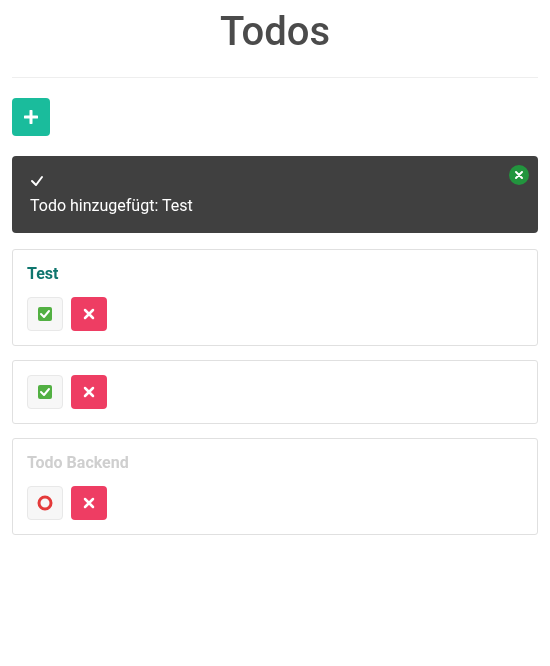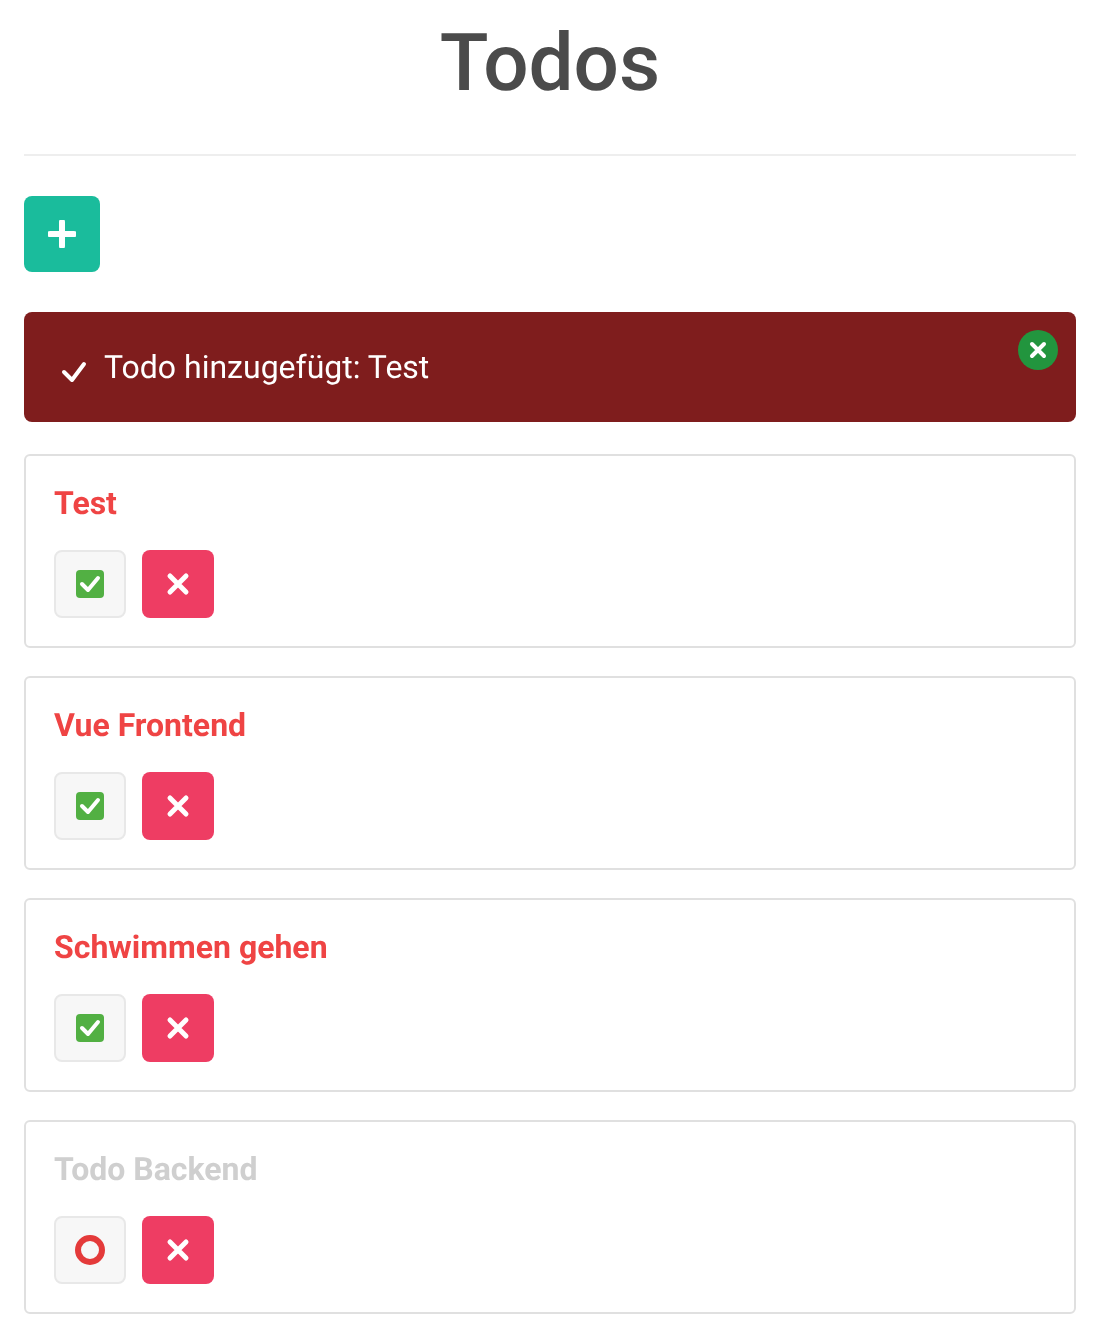--- a/index.html
+++ b/index.html
@@ -28,30 +28,31 @@
       border-radius: 4px;
       width: 38px;
       height: 38px;
       display: flex;
       align-items: center;
       justify-content: center;
       cursor: pointer;
       margin-bottom: 20px;
     }
     .alert {
-      background: #7f1d1d;
+      background: #404040;
       color: #fff;
       border-radius: 4px;
       padding: 18px 40px 18px 18px;
       font-size: 16px;
       position: relative;
       margin-bottom: 16px;
       display: flex;
-      align-items: flex-end;
+      align-items: flex-start;
       gap: 8px;
+      flex-direction: column;
     }
     .alert-close {
       position: absolute;
       top: 9px;
       right: 9px;
       width: 20px;
       height: 20px;
       background: #22953e;
       border-radius: 50%;
       display: flex;
@@ -62,21 +63,21 @@
     }
     .todo-card {
       border: 1px solid #e0e0e0;
       border-radius: 3px;
       padding: 14px;
       margin-bottom: 14px;
     }
     .todo-title {
       font-size: 16px;
       font-weight: 700;
-      color: #ef4444;
+      color: #0f766e;
       margin-bottom: 14px;
     }
     .todo-title.completed {
       color: #cfcfcf;
     }
     .todo-actions {
       display: flex;
       gap: 8px;
     }
     .toggle-btn {
@@ -139,37 +140,20 @@
           </svg>
         </button>
         <button class="delete-btn">
           <svg width="12" height="12" viewBox="0 0 12 12">
             <path d="M2 2 L10 10 M10 2 L2 10" stroke="#fff" stroke-width="2.5" stroke-linecap="round"></path>
           </svg>
         </button>
       </div>
     </div>
     <div class="todo-card">
-      <div class="todo-title">Vue Frontend</div>
-      <div class="todo-actions">
-        <button class="toggle-btn">
-          <svg width="16" height="16" viewBox="0 0 16 16">
-            <rect x="1" y="1" width="14" height="14" rx="2" fill="#52b043"></rect>
-            <path d="M4 8 L7 11 L12 5" stroke="#fff" stroke-width="2" fill="none" stroke-linecap="round" stroke-linejoin="round"></path>
-          </svg>
-        </button>
-        <button class="delete-btn">
-          <svg width="12" height="12" viewBox="0 0 12 12">
-            <path d="M2 2 L10 10 M10 2 L2 10" stroke="#fff" stroke-width="2.5" stroke-linecap="round"></path>
-          </svg>
-        </button>
-      </div>
-    </div>
-    <div class="todo-card">
-      <div class="todo-title">Schwimmen gehen</div>
       <div class="todo-actions">
         <button class="toggle-btn">
           <svg width="16" height="16" viewBox="0 0 16 16">
             <rect x="1" y="1" width="14" height="14" rx="2" fill="#52b043"></rect>
             <path d="M4 8 L7 11 L12 5" stroke="#fff" stroke-width="2" fill="none" stroke-linecap="round" stroke-linejoin="round"></path>
           </svg>
         </button>
         <button class="delete-btn">
           <svg width="12" height="12" viewBox="0 0 12 12">
             <path d="M2 2 L10 10 M10 2 L2 10" stroke="#fff" stroke-width="2.5" stroke-linecap="round"></path>

